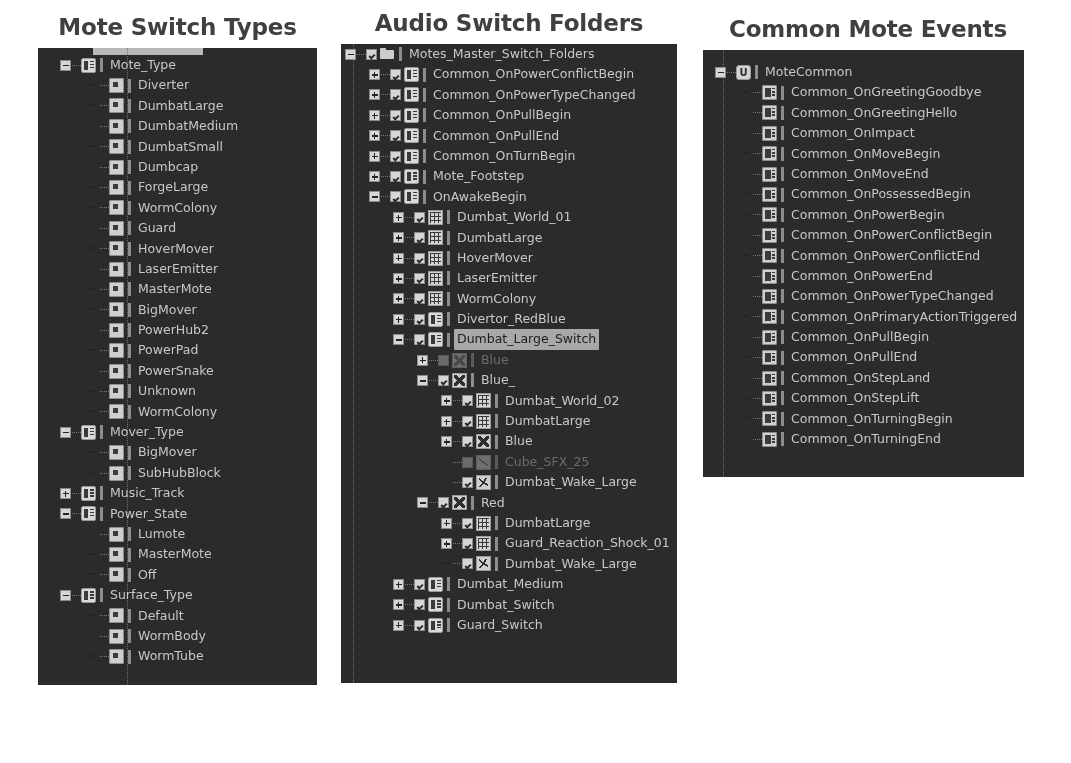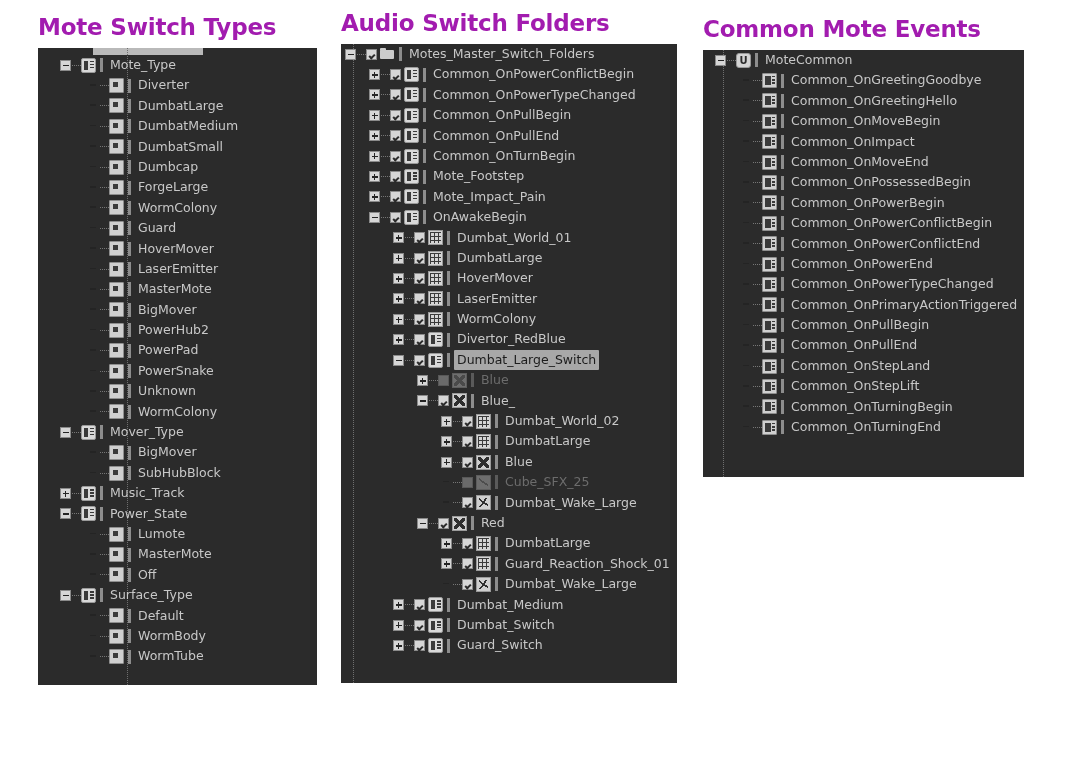--- a/index.html
+++ b/index.html
@@ -4,21 +4,21 @@
 <style>
   html,body{margin:0;padding:0;}
   body{
     width:1071px;height:763px;background:#ffffff;
     font-family:"DejaVu Sans","Liberation Sans",sans-serif;
     overflow:hidden;position:relative;
   }
   .panel{position:absolute;}
   .panel-title{
     font-family:"DejaVu Sans","Liberation Sans",sans-serif;
-    font-weight:bold;color:#a21caf;
+    font-weight:bold;color:#404040;text-align:center;
     letter-spacing:-0.2px;white-space:nowrap;
   }
   .tree{
     background:#2b2b2b;overflow:hidden;position:relative;
     font-size:12.5px;
   }
   .toprow{
     position:absolute;left:0;top:0;height:7px;background:#2b2b2b;width:100%;
   }
   .toprow .stub{position:absolute;height:7px;background:#b9b9b9;}
@@ -482,29 +482,20 @@
           <span class="indent" style="width: 28px;"></span>
           <span class="exp plus"></span>
           <span class="dots"></span>
           <span class="cb on"></span>
           <span class="ic ic-switchgroup"></span>
           <span class="bar"></span>
           <span class="lbl">Mote_Footstep</span>
         </div>
         <div class="row">
           <span class="indent" style="width: 28px;"></span>
-          <span class="exp plus"></span>
-          <span class="dots"></span>
-          <span class="cb on"></span>
-          <span class="ic ic-switchgroup"></span>
-          <span class="bar"></span>
-          <span class="lbl">Mote_Impact_Pain</span>
-        </div>
-        <div class="row">
-          <span class="indent" style="width: 28px;"></span>
           <span class="exp"></span>
           <span class="dots"></span>
           <span class="cb on"></span>
           <span class="ic ic-switchgroup"></span>
           <span class="bar"></span>
           <span class="lbl">OnAwakeBegin</span>
         </div>
         <div class="row">
           <span class="indent" style="width: 52px;"></span>
           <span class="exp plus"></span>
@@ -695,21 +686,21 @@
           <span class="lbl">Guard_Switch</span>
         </div>
       </div>
     </div>
 </div>
 
 <div class="panel" style="left:703px;top:16px;">
   <div class="panel-title" style="width:330px;font-size:23px;">Common Mote Events</div>
   <div class="tree" id="tree2" style="width:321px;height:427px;margin-top:8px;">
       <div class="rail" style="left: 20px;"></div>
-      <div style="padding-top: 0px;">
+      <div style="padding-top: 12px;">
         <div class="row">
           <span class="indent" style="width: 12px;"></span>
           <span class="exp"></span>
           <span class="dots"></span>
           <span class="ic ic-unreal"></span>
           <span class="bar"></span>
           <span class="lbl">MoteCommon</span>
         </div>
         <div class="row">
           <span class="indent" style="width: 38px;"></span>
@@ -726,29 +717,29 @@
           <span class="ic ic-event"></span>
           <span class="bar"></span>
           <span class="lbl">Common_OnGreetingHello</span>
         </div>
         <div class="row">
           <span class="indent" style="width: 38px;"></span>
           <span class="exp none"></span>
           <span class="dots"></span>
           <span class="ic ic-event"></span>
           <span class="bar"></span>
+          <span class="lbl">Common_OnImpact</span>
+        </div>
+        <div class="row">
+          <span class="indent" style="width: 38px;"></span>
+          <span class="exp none"></span>
+          <span class="dots"></span>
+          <span class="ic ic-event"></span>
+          <span class="bar"></span>
           <span class="lbl">Common_OnMoveBegin</span>
-        </div>
-        <div class="row">
-          <span class="indent" style="width: 38px;"></span>
-          <span class="exp none"></span>
-          <span class="dots"></span>
-          <span class="ic ic-event"></span>
-          <span class="bar"></span>
-          <span class="lbl">Common_OnImpact</span>
         </div>
         <div class="row">
           <span class="indent" style="width: 38px;"></span>
           <span class="exp none"></span>
           <span class="dots"></span>
           <span class="ic ic-event"></span>
           <span class="bar"></span>
           <span class="lbl">Common_OnMoveEnd</span>
         </div>
         <div class="row">

